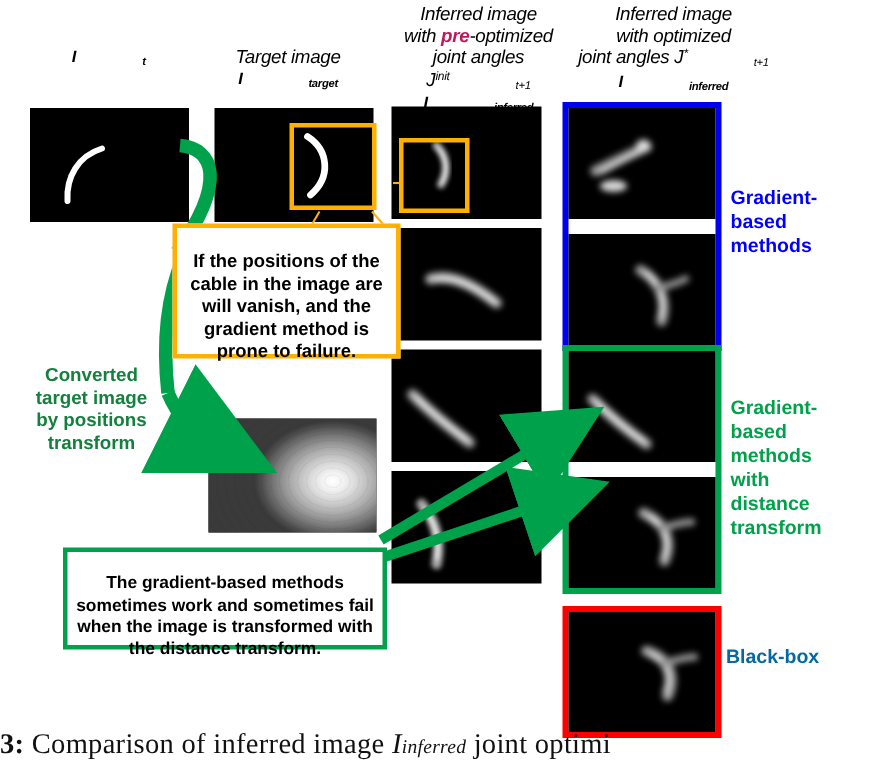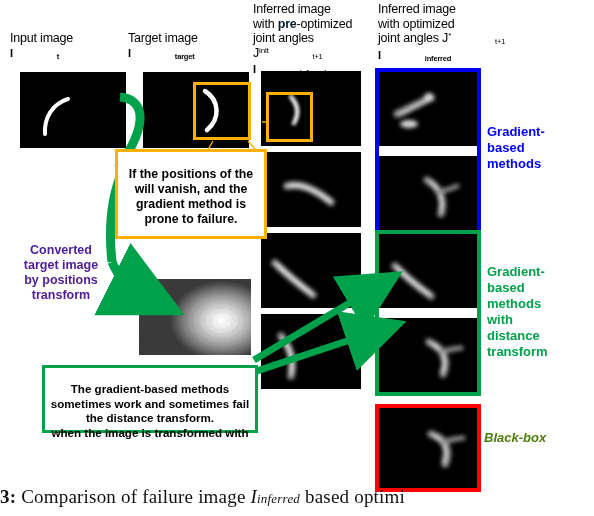--- a/index.html
+++ b/index.html
@@ -8,30 +8,31 @@
     background:#ffffff;
     font-family:"Liberation Sans", sans-serif;
     overflow:hidden;
     position:relative;
   }
   #fig{position:absolute;left:0;top:0;width:594px;height:516px;}
 
   
   .colhead{
     position:absolute;
-    text-align:left;
+    text-align:center;
     font-family:"Liberation Sans", sans-serif;
     font-size:12.5px;
     font-weight:400;
     color:#000;
     line-height:14.5px;
     letter-spacing:-0.2px;
+    font-style:italic;
   }
   .colhead .sub{font-size:11px;}
-  .colhead .red{color:#0f172a;font-weight:bold;}
+  .colhead .red{color:#be185d;font-weight:bold;}
   sub{font-size:7.5px;vertical-align:baseline;position:relative;top:2px;padding-left:44px;}
   sup{font-size:8px;vertical-align:baseline;position:relative;top:-4px;}
 
   
   .panel{position:absolute;background:#000;overflow:hidden;}
   .panel .inner{position:absolute;left:0;top:0;width:100%;height:100%;}
 
   
   .panel svg{display:block;width:100%;height:100%;}
 
@@ -60,27 +61,27 @@
   .sidelabel{
     position:absolute;
     text-align:left;
     font-family:"Liberation Sans", sans-serif;
     font-weight:bold;
     font-size:13px;
     line-height:16px;
   }
   .lbl-blue{color:#0000ff;}
   .lbl-green{color:#00a14b;}
-  .lbl-red{color:#4d7c0f;font-style:italic;}
+  .lbl-red{color:#0369a1;}
 
   
   .greentext{
     position:absolute;
     text-align:center;
-    color:#4c1d95;
+    color:#15803d;
     font-weight:bold;
     font-size:12.5px;
     line-height:15px;
     font-family:"Liberation Sans", sans-serif;
   }
 
   
   .caption{
     position:absolute;
     left:0; top:486px; width:594px;
@@ -96,21 +97,20 @@
 
   
   .ovl{position:absolute;left:0;top:0;width:594px;height:516px;pointer-events:none;}
 </style>
 </head>
 <body>
 
 <div id="fig">
 
   <div class="colhead" style="left:10px;top:31px;width:125px;">
-    <div>Input image</div>
     <div class="sub"><b><span>I</span><sub>t</sub></b></div>
   </div>
 
   <div class="colhead" style="left:128px;top:31px;width:128px;">
     <div>Target image</div>
     <div class="sub"><b><span>I</span><sub>target</sub></b></div>
   </div>
 
   <div class="colhead" style="left:253px;top:2px;width:132px;">
     <div>Inferred image</div>
@@ -297,30 +297,31 @@
     <path d="M118 168 C152 120, 142 99, 120 97" stroke="#00a14b" stroke-width="9" fill="none" stroke-linecap="butt"></path>
     <path d="M112 262 C108 226, 112 196, 122 172" stroke="#00a14b" stroke-width="9" fill="none" stroke-linecap="butt"></path>
     <path d="M112 262 C118 276, 126 286, 138 292" stroke="#00a14b" stroke-width="9" fill="none" stroke-linecap="butt" marker-end="url(#grnArrow)"></path>
 
     <line x1="254" y1="360" x2="368" y2="292" stroke="#00a14b" stroke-width="7" marker-end="url(#grnArrow)"></line>
     <line x1="254" y1="372" x2="368" y2="334" stroke="#00a14b" stroke-width="7" marker-end="url(#grnArrow)"></line>
   </svg>
 
   <div class="callout callout-orange" style="left:115px;top:149px;width:152px;height:90px;padding-top:15px;">
     <div>If the positions of the</div>
+    <div>cable in the image are</div>
     <div>will vanish, and the</div>
     <div>gradient method is</div>
     <div>prone to failure.</div>
   </div>
 
   <div class="callout callout-green" style="left:42px;top:365px;width:216px;height:68px;padding-top:14px;font-size:11.6px;line-height:14.5px;">
     <div>The gradient-based methods</div>
     <div>sometimes work and sometimes fail</div>
+    <div>when the image is transformed with</div>
     <div>the distance transform.</div>
-    <div>when the image is transformed with</div>
   </div>
 
   <div class="greentext" style="left:6px;top:243px;width:110px;">
     <div>Converted</div>
     <div>target image</div>
     <div>by positions</div>
     <div>transform</div>
   </div>
 
   <div class="sidelabel lbl-blue" style="left:487px;top:124px;width:104px;">
@@ -337,18 +338,18 @@
     <div>distance</div>
     <div>transform</div>
   </div>
 
   <div class="sidelabel lbl-red" style="left:484px;top:430px;width:110px;">
     <div>Black-box</div>
   </div>
 
   <div class="caption">
     <b>3:</b>
-    <span>Comparison of failure image</span>
+    <span>Comparison of inferred image</span>
     <span class="mathit">I</span><span class="mathsub">inferred</span>
-    <span>based optimi</span>
+    <span>joint optimi</span>
   </div>
 
 </div>
 
 </body></html>

